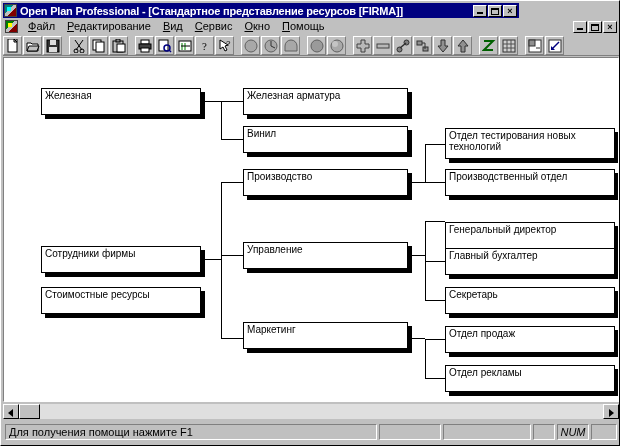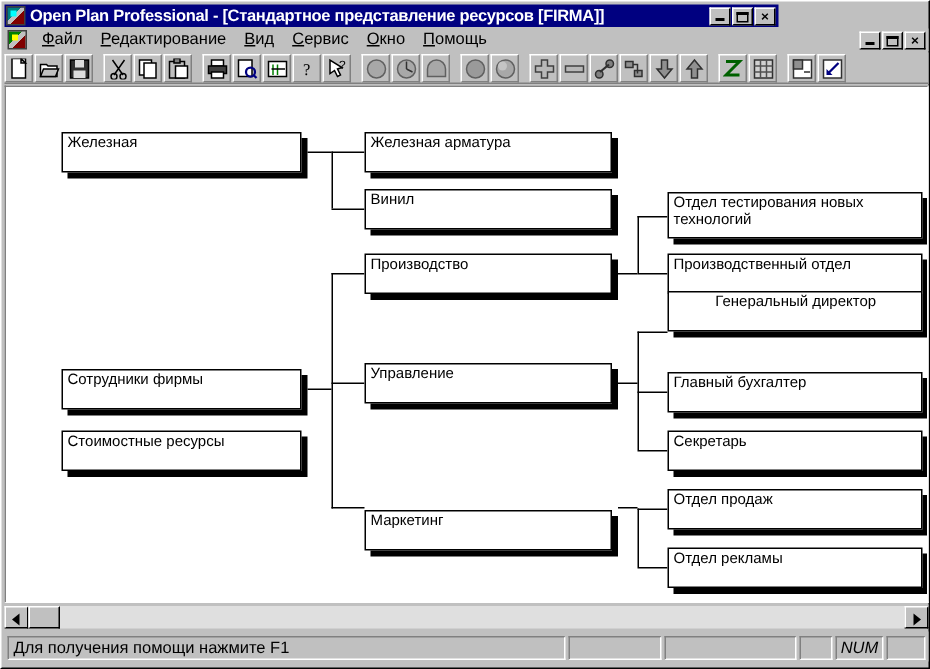--- a/index.html
+++ b/index.html
@@ -367,31 +367,31 @@
       </div>
       <div class="node" style="left:239px;top:68px;width:165px;height:27px;">
         <div class="lbl">Винил</div>
       </div>
       <div class="node" style="left:239px;top:111px;width:165px;height:27px;">
         <div class="lbl">Производство</div>
       </div>
       <div class="node" style="left:239px;top:184px;width:165px;height:27px;">
         <div class="lbl">Управление</div>
       </div>
-      <div class="node" style="left:239px;top:282px;width:165px;height:27px;padding-left:12px;">
+      <div class="node" style="left:239px;top:264px;width:165px;height:27px;padding-left:12px;">
         <div class="lbl">Маркетинг</div>
       </div>
 
       <div class="node" style="left:441px;top:70px;width:170px;height:31px;">
         <div class="lbl">Отдел тестирования новых технологий</div>
       </div>
       <div class="node" style="left:441px;top:111px;width:170px;height:27px;">
         <div class="lbl">Производственный отдел</div>
       </div>
-      <div class="node" style="left:441px;top:136px;width:170px;height:27px;text-align:center;">
+      <div class="node" style="left:441px;top:164px;width:170px;height:27px;">
         <div class="lbl">Генеральный директор</div>
       </div>
       <div class="node" style="left:441px;top:190px;width:170px;height:27px;">
         <div class="lbl">Главный бухгалтер</div>
       </div>
       <div class="node" style="left:441px;top:229px;width:170px;height:27px;">
         <div class="lbl">Секретарь</div>
       </div>
       <div class="node" style="left:441px;top:268px;width:170px;height:27px;">
         <div class="lbl">Отдел продаж</div>

